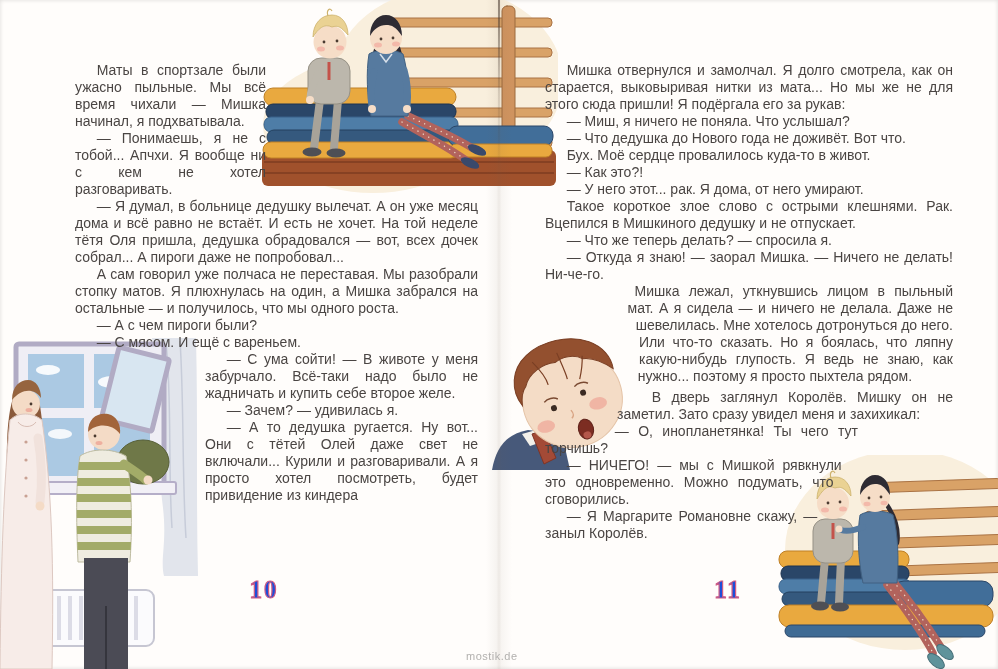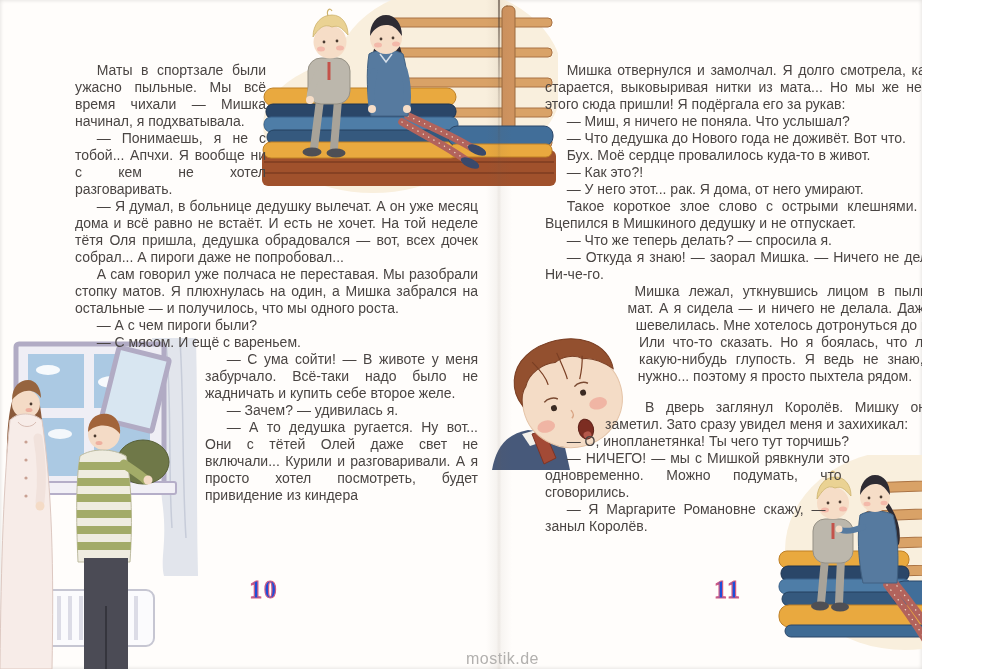--- a/index.html
+++ b/index.html
@@ -1,24 +1,24 @@
 <!DOCTYPE html>
 <html lang="ru"><head>
 <meta charset="utf-8">
 <style>
   html,body{margin:0;padding:0;background:#ffffff;}
   .spread{
-    position:relative;width:922px;height:669px;background:#fffdfb;overflow:hidden;
+    position:relative;width:998px;height:669px;background:#fffdfb;overflow:hidden;
     font-family:"Liberation Sans","DejaVu Sans",sans-serif;color:#4a4543;
     box-shadow:inset 0 0 4px rgba(0,0,0,.14);
   }
   .textblock{position:absolute;top:62px;font-size:14px;line-height:17px;text-align:justify;z-index:2;}
   .textblock p{margin:0;text-indent:1.55em;}
   .textblock p.no-indent{text-indent:0;}
-  .textblock p.gap-top{margin-top:14px;}
+  .textblock p.gap-top{margin-top:4px;}
   #left-text{left:75px;width:403px;}
   #right-text{left:545px;width:408px;}
   .sp{pointer-events:none;}
   .sp-top{float:right;width:212px;height:136px;}
   .sp-window{float:left;width:130px;height:216px;}
   .sp-head{float:left;width:104px;height:150px;shape-outside:ellipse(90px 78px at 4px 72px);}
   .sp-mats{float:right;width:150px;height:132px;shape-outside:polygon(42% 0,100% 0,100% 100%,0 100%);}
   .illo{position:absolute;z-index:1;}
   .page-num{
     position:absolute;top:576px;z-index:2;width:44px;text-align:center;
@@ -28,21 +28,21 @@
   #page-num-left{left:242px;}
   #page-num-right{left:706px;}
   .gutter{
     position:absolute;left:486px;top:0;width:26px;height:669px;z-index:3;pointer-events:none;
     background:linear-gradient(90deg,rgba(110,90,70,0) 0%,rgba(110,90,70,.06) 40%,rgba(110,90,70,.12) 50%,rgba(110,90,70,.05) 60%,rgba(110,90,70,0) 100%);
   }
   .gutter-crease{
     position:absolute;left:498px;top:0;width:2px;height:170px;z-index:3;pointer-events:none;
     background:linear-gradient(180deg,rgba(70,55,45,.55) 0%,rgba(70,55,45,.45) 18%,rgba(70,55,45,.12) 55%,rgba(70,55,45,0) 100%);
   }
-  .watermark{position:absolute;left:458px;top:650px;z-index:4;font-size:16px;color:#b2b0ae;letter-spacing:.5px;padding-left:8px;}
+  .watermark{position:absolute;left:458px;top:650px;z-index:4;font-size:11px;color:#b2b0ae;letter-spacing:.5px;padding-left:8px;}
 </style>
 </head>
 <body>
 
 <div class="spread">
 
   <svg class="illo" style="left:258px;top:0;width:300px;height:200px" viewBox="0 0 300 200">
     <ellipse cx="190" cy="80" rx="115" ry="92" fill="#f9efdd"></ellipse>
     <ellipse cx="115" cy="125" rx="110" ry="68" fill="#f9efdd"></ellipse>
     <g stroke-linecap="round">

